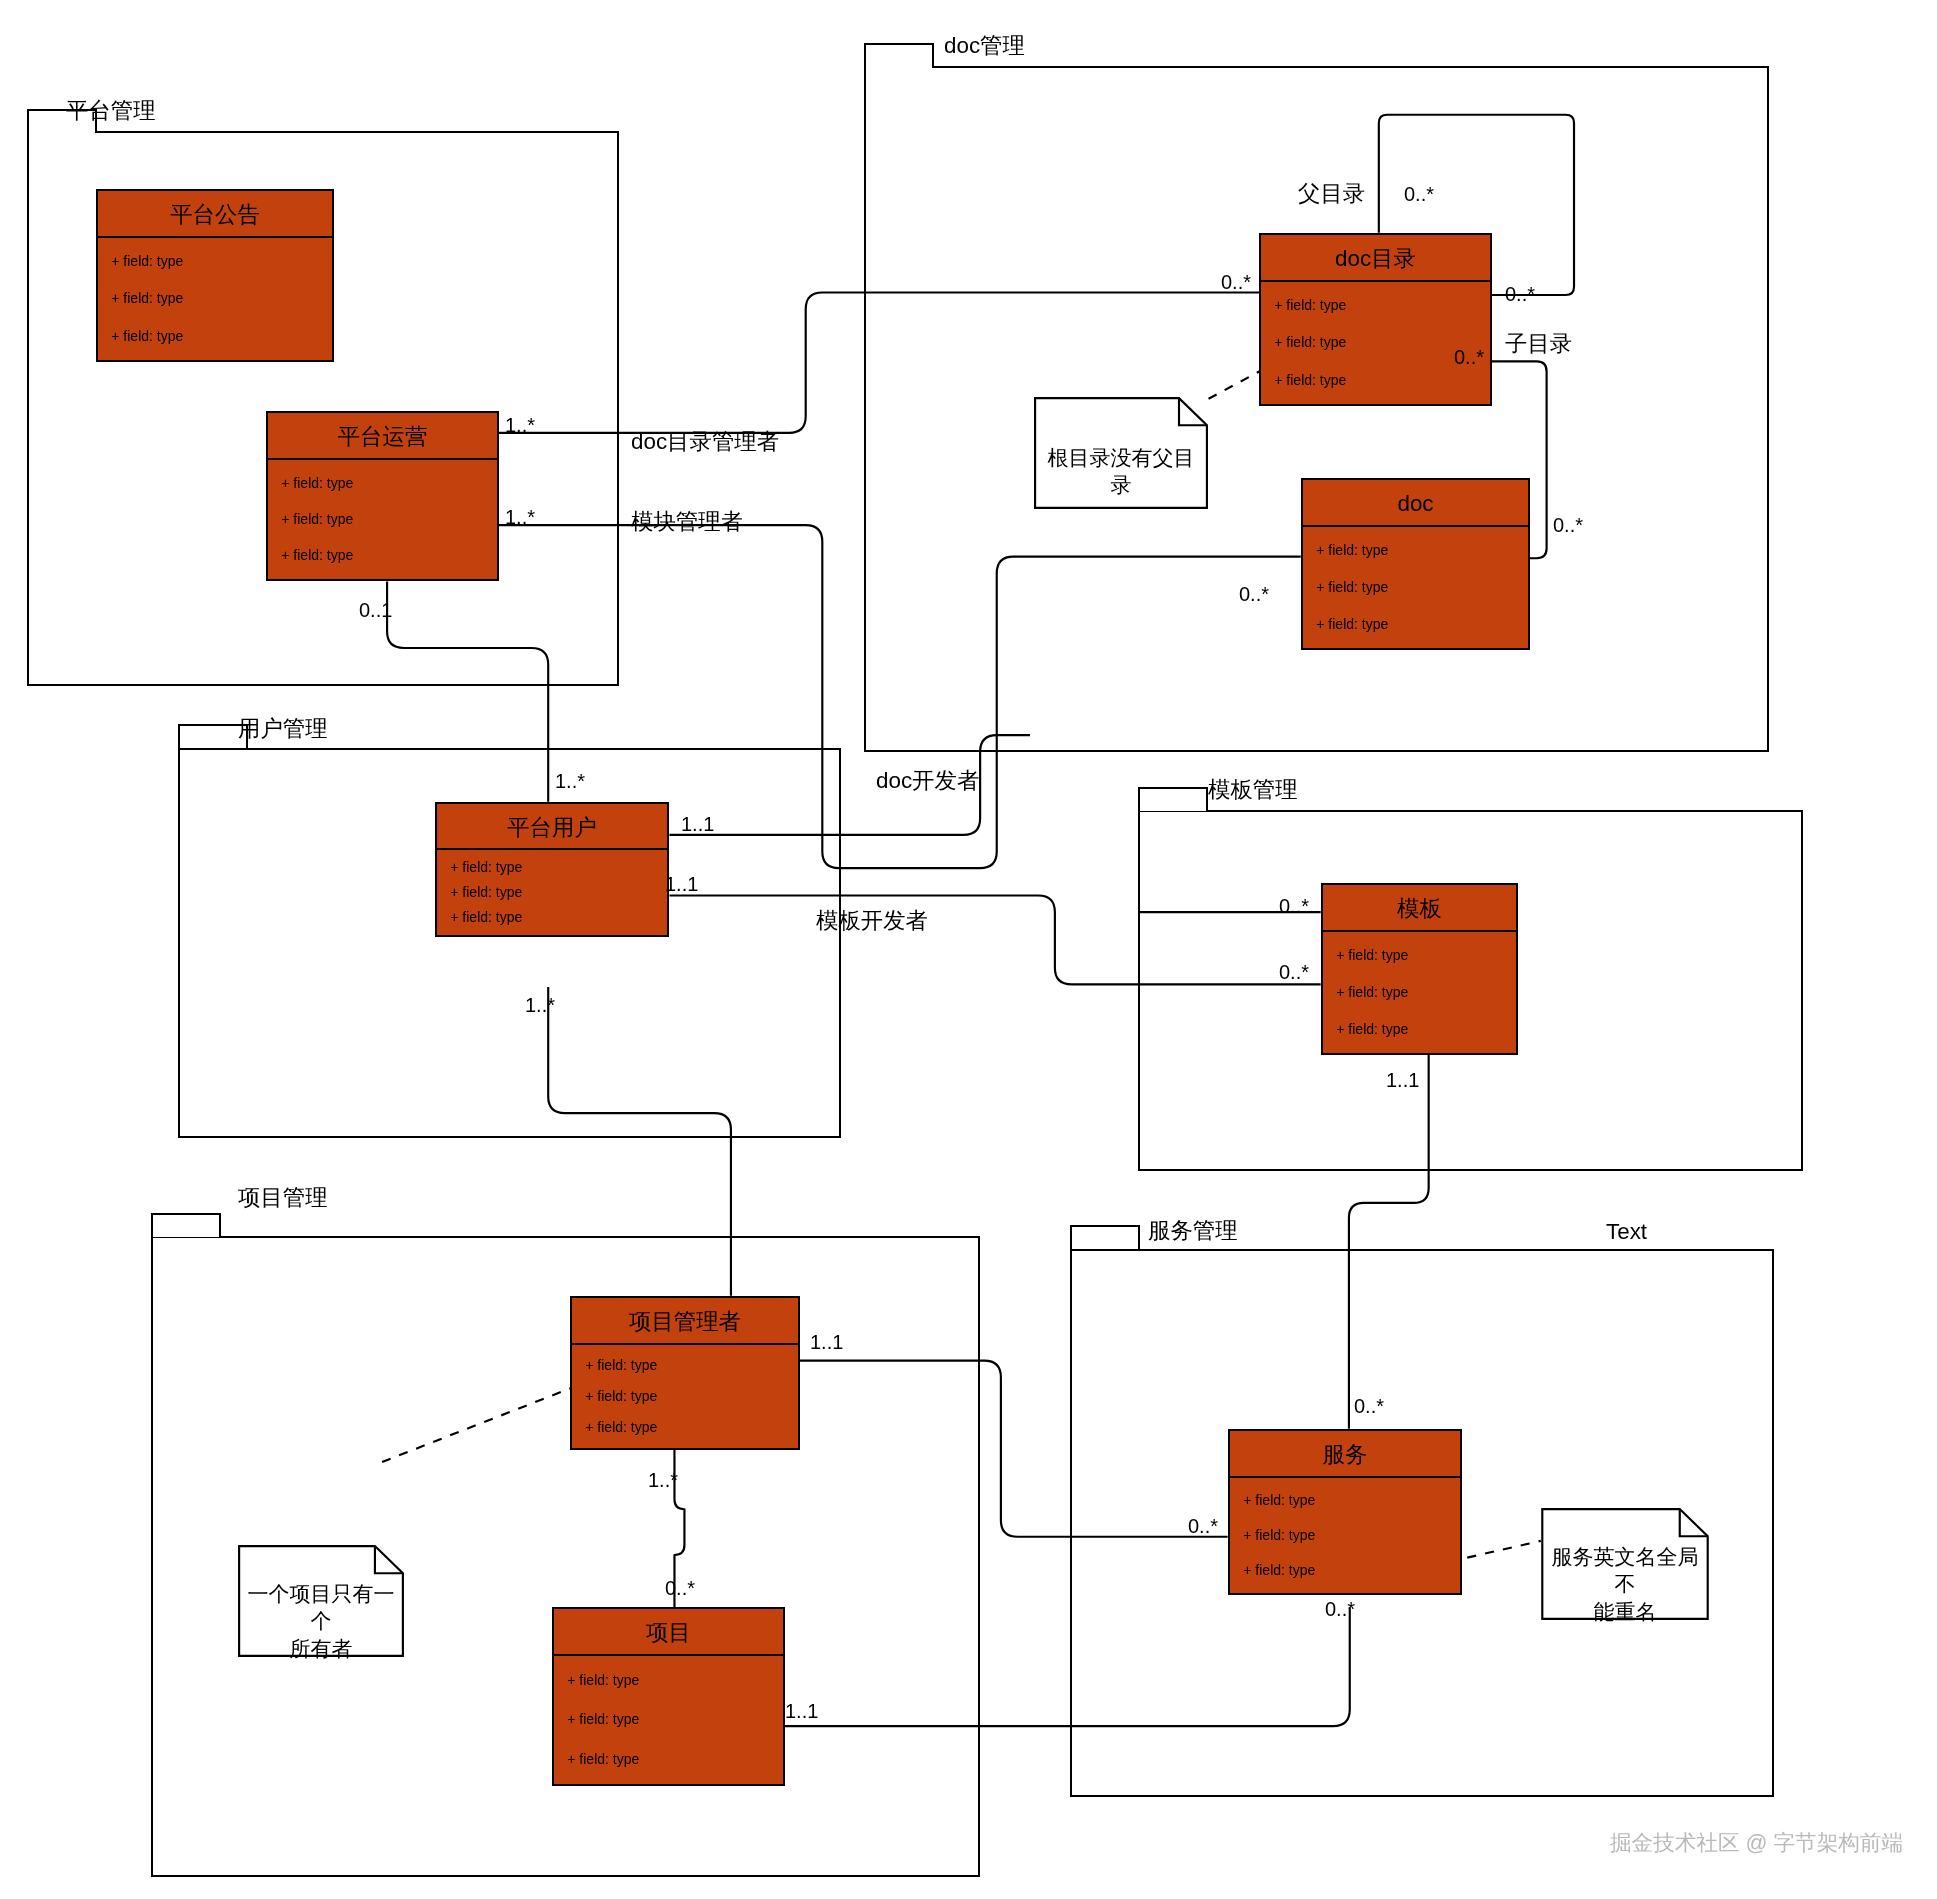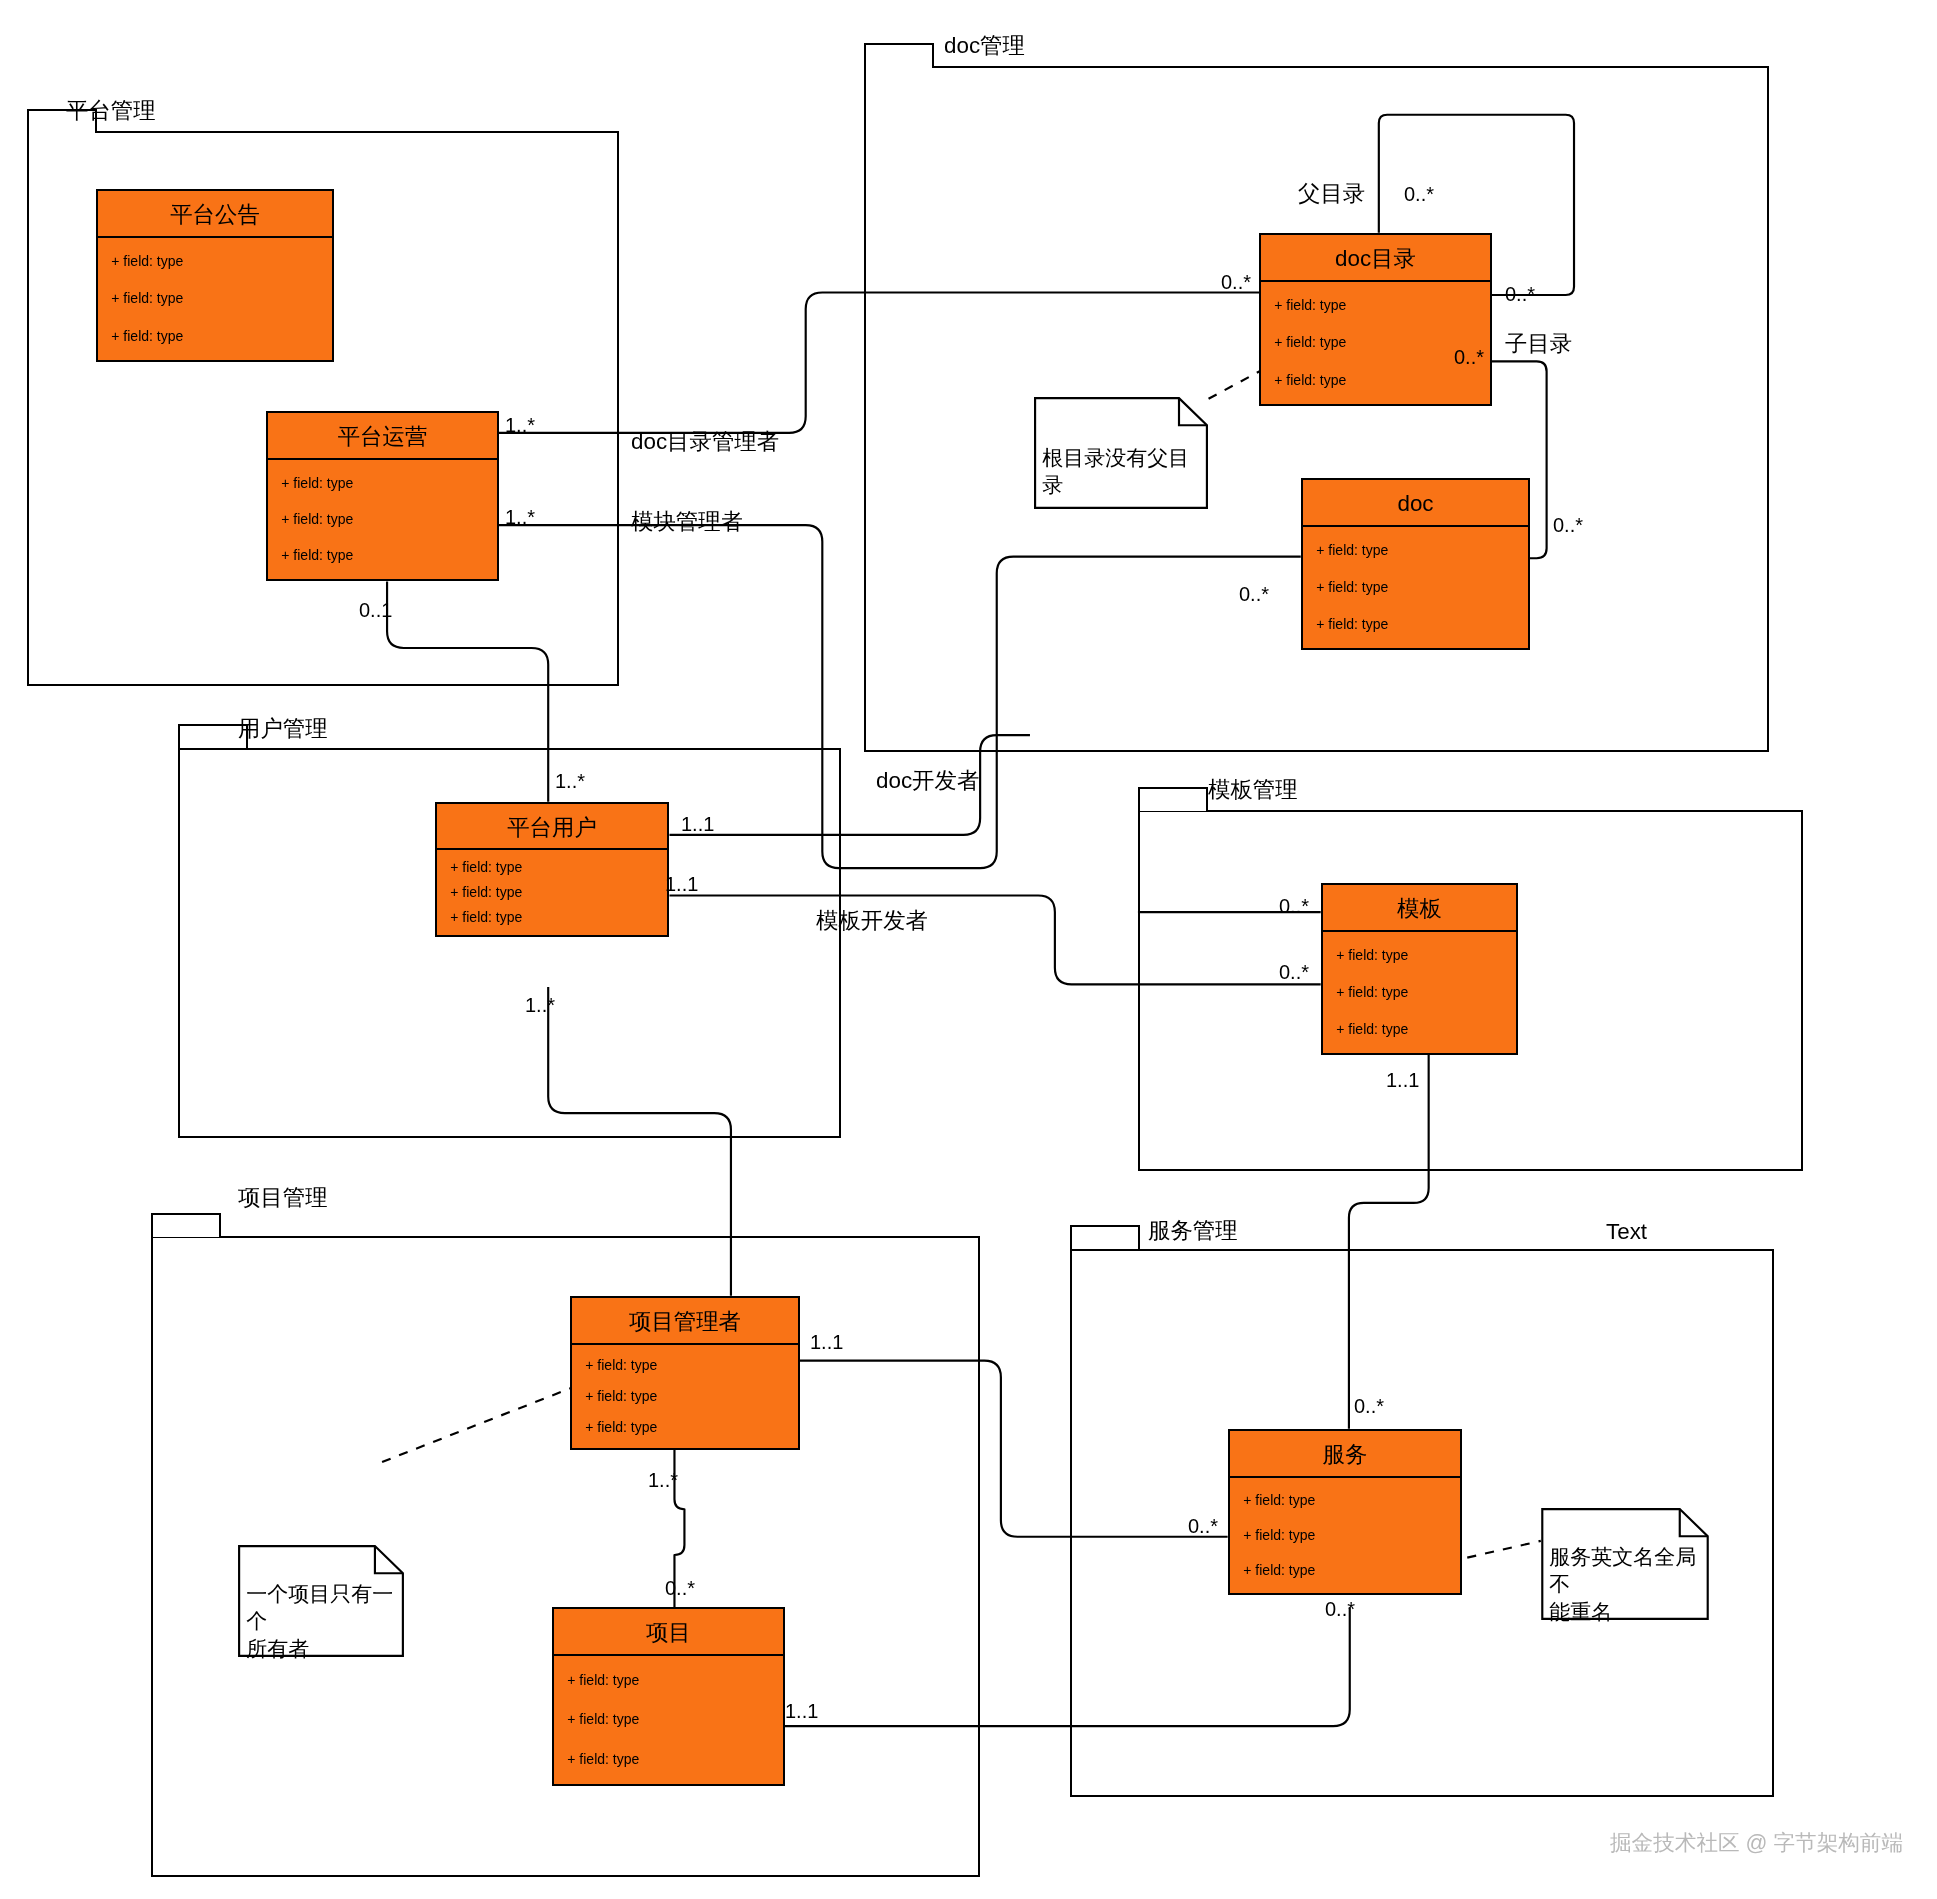--- a/index.html
+++ b/index.html
@@ -6,29 +6,29 @@
   body{width:1937px;height:1899px;font-family:"Liberation Sans","DejaVu Sans",sans-serif;color:#000;}
   #canvas{position:relative;width:1937px;height:1899px;overflow:hidden;background:#fff;}
   svg.layer{position:absolute;left:0;top:0;width:1937px;height:1899px;pointer-events:none;}
 
   
   .pkg{position:absolute;box-sizing:border-box;border:2.2px solid #000;background:transparent;}
   .pkg-tab{position:absolute;box-sizing:border-box;border:2.2px solid #000;border-bottom:none;background:#fff;}
   .pkg-label{position:absolute;font-size:22.4px;line-height:25px;white-space:nowrap;color:#000;}
 
   
-  .cls{position:absolute;box-sizing:border-box;border:2.2px solid #000;background:#f97316;display:flex;flex-direction:column;}
+  .cls{position:absolute;box-sizing:border-box;border:2.2px solid #000;background:#c2410c;display:flex;flex-direction:column;}
   .cls-name{box-sizing:border-box;height:47px;line-height:47px;text-align:center;font-size:22.4px;border-bottom:2.2px solid #000;white-space:nowrap;overflow:hidden;}
   .cls-fields{flex:1;display:flex;flex-direction:column;justify-content:space-around;padding:5px 0;}
   .cls-field{font-size:14px;line-height:25px;padding-left:13.3px;white-space:nowrap;}
 
   
   .note{position:absolute;box-sizing:border-box;background:#fff;}
   .note svg{position:absolute;left:0;top:0;}
-  .note-text{position:absolute;left:0;right:0;font-size:21px;line-height:27.4px;padding:0 8.3px;box-sizing:border-box;white-space:pre-line;}
+  .note-text{position:absolute;left:0;right:0;font-size:21px;line-height:27.4px;text-align:center;padding:0 8.3px;box-sizing:border-box;white-space:pre-line;}
 
   
   .mult{position:absolute;font-size:20px;line-height:21.6px;white-space:nowrap;color:#000;}
   .assoc-label{position:absolute;font-size:22.4px;line-height:25px;white-space:nowrap;color:#000;}
   .free-text{position:absolute;font-size:22.4px;line-height:25px;white-space:nowrap;color:#000;}
   .watermark{position:absolute;font-size:21.6px;line-height:25px;white-space:nowrap;color:#b9b9b9;}
 </style>
 </head>
 <body>
 

